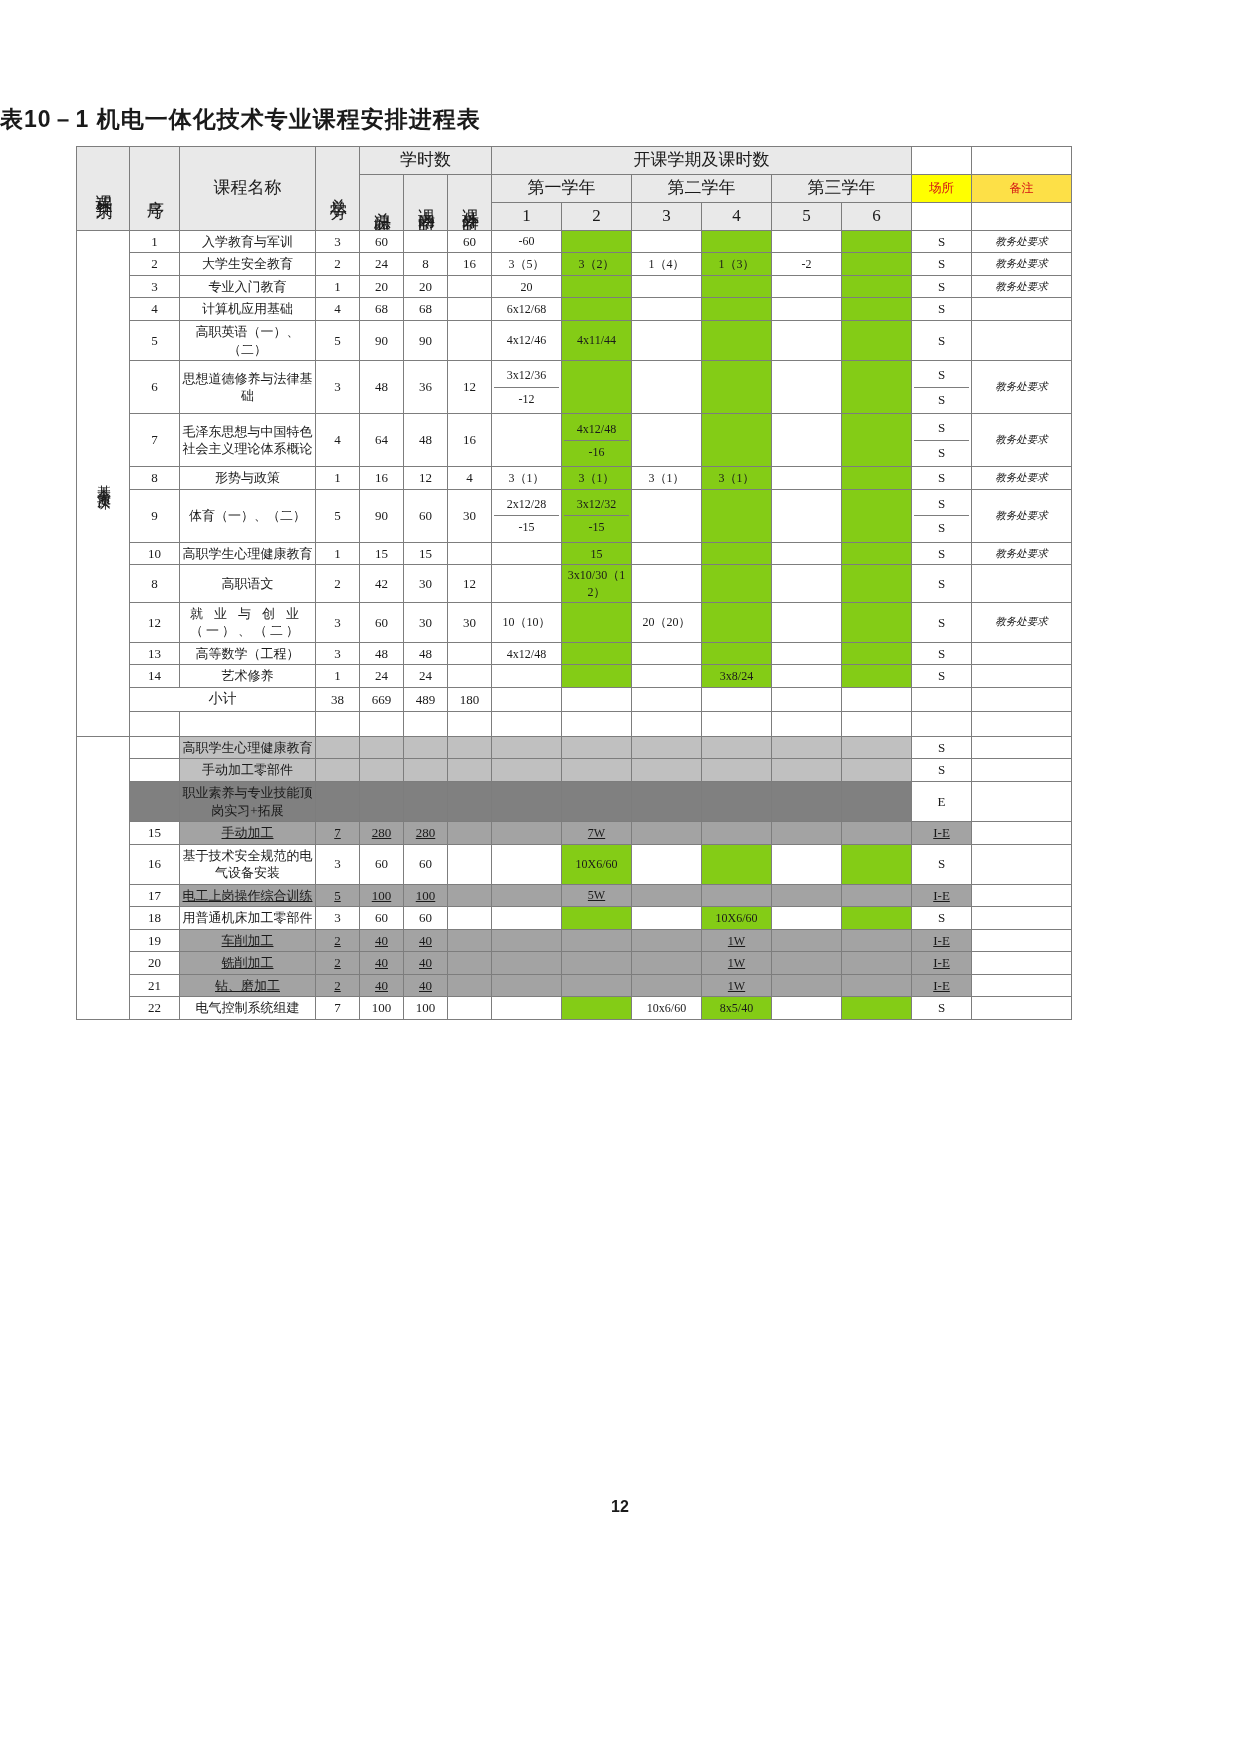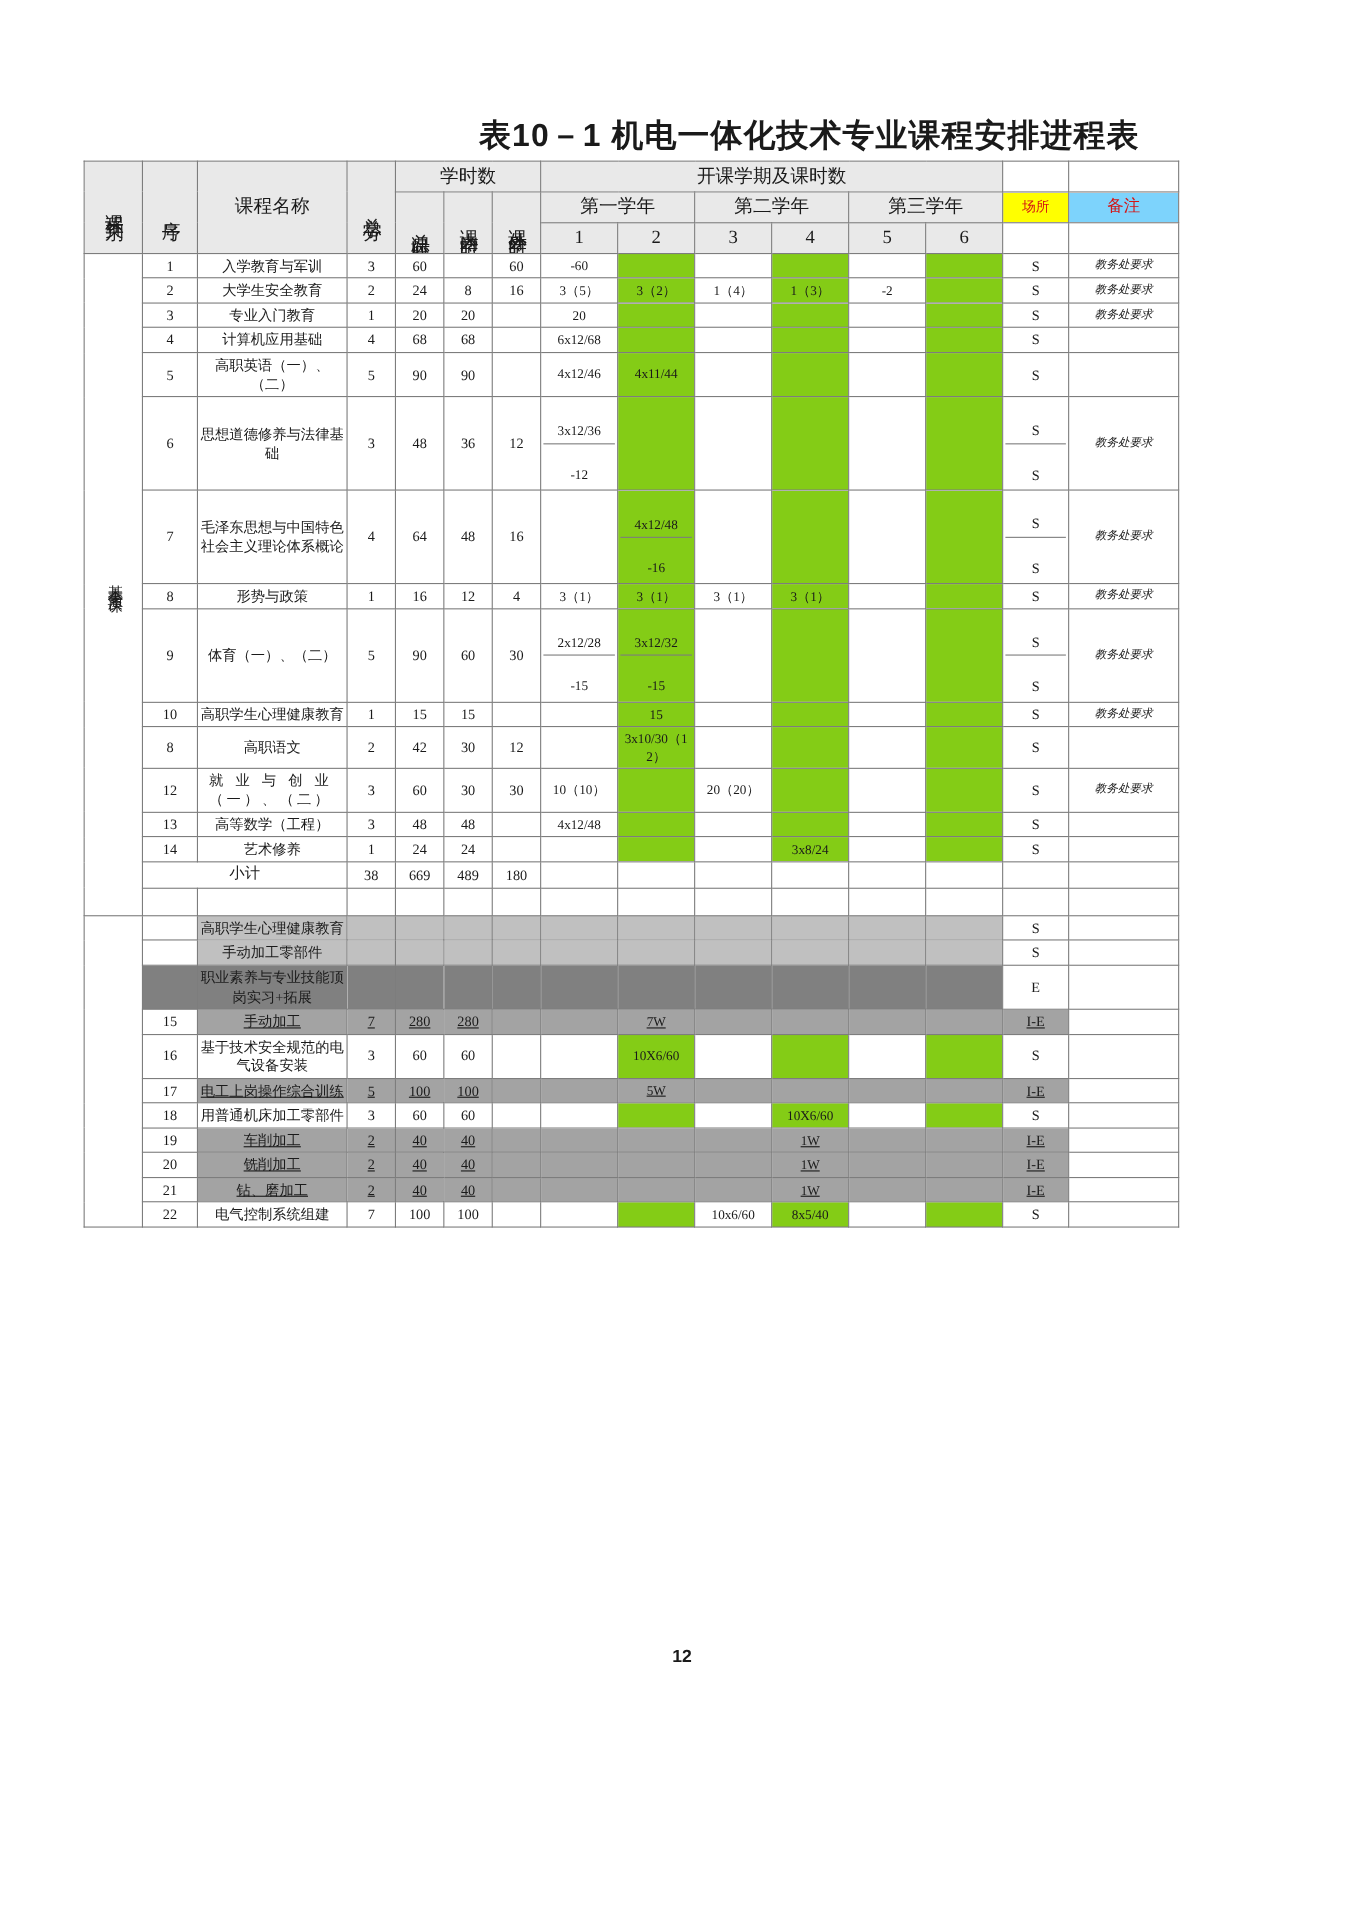--- a/index.html
+++ b/index.html
@@ -12,22 +12,22 @@
     overflow:hidden;
   }
   .page{
     position:absolute;
     left:0;top:0;width:1240px;height:1754px;
     box-sizing:border-box;
   }
   .title{
     position:absolute;
     left:0;top:104px;width:1036px;
-    text-align:right;
-    font-size:29px;
+    text-align:left;
+    font-size:23px;
     font-weight:700;
     letter-spacing:1px;
     font-family:"Liberation Sans","DejaVu Sans",sans-serif;
   }
   .tbl-wrap{
     position:absolute;
     left:76px;top:146px;
     width:960px;
   }
   table.sched{
@@ -50,23 +50,23 @@
     background:#e9e9e9;
     font-size:17px;
   }
   th.hdr.plain{background:#ffffff;}
   th.venue{
     background:#ffff00;
     color:#d41414;
     font-size:12.5px;
   }
   th.remark{
-    background:#7dd3fc;
+    background:#fde047;
     color:#d41414;
-    font-size:15px;
+    font-size:12px;
     text-align:left;
     padding-left:4px;
     vertical-align:top;
   }
   .vert{
     writing-mode:vertical-rl;
     text-orientation:upright;
     letter-spacing:3px;
     white-space:nowrap;
     margin:0 auto;
@@ -90,21 +90,20 @@
   .gr{background:#a3a3a3;text-decoration:underline;}      
   .gy{background:#c0c0c0;}      
   .gyd{background:#808080;}     
   .wh{background:#ffffff;}
   .blank-row td{height:20px;}
   .subtotal{font-weight:700;font-size:14px;}
   .split{padding:0;}
   .split > div{
     border-bottom:1px solid #7d7d7d;
     padding:3px 0;
-    margin-top:16px;
   }
   .split > div:last-child{border-bottom:none;}
   .pageno{
     position:absolute;
     left:0;top:1498px;width:1240px;
     text-align:center;
     font-size:16px;
     font-weight:700;
     font-family:"Liberation Sans","DejaVu Sans",sans-serif;
   }

